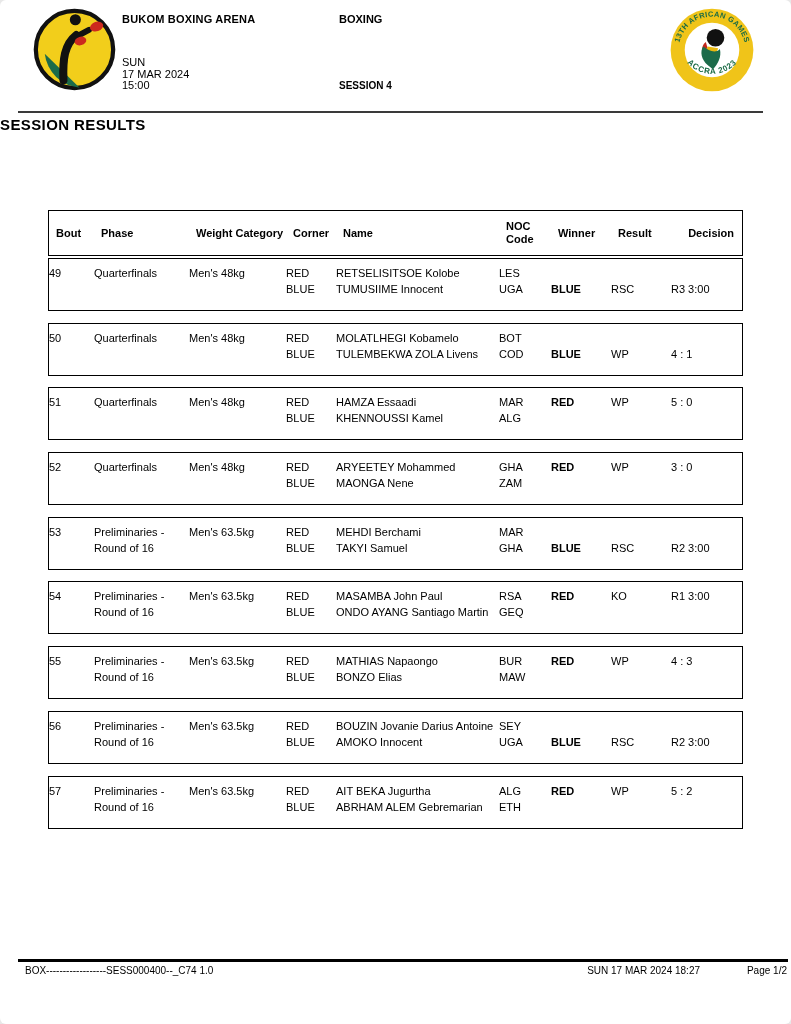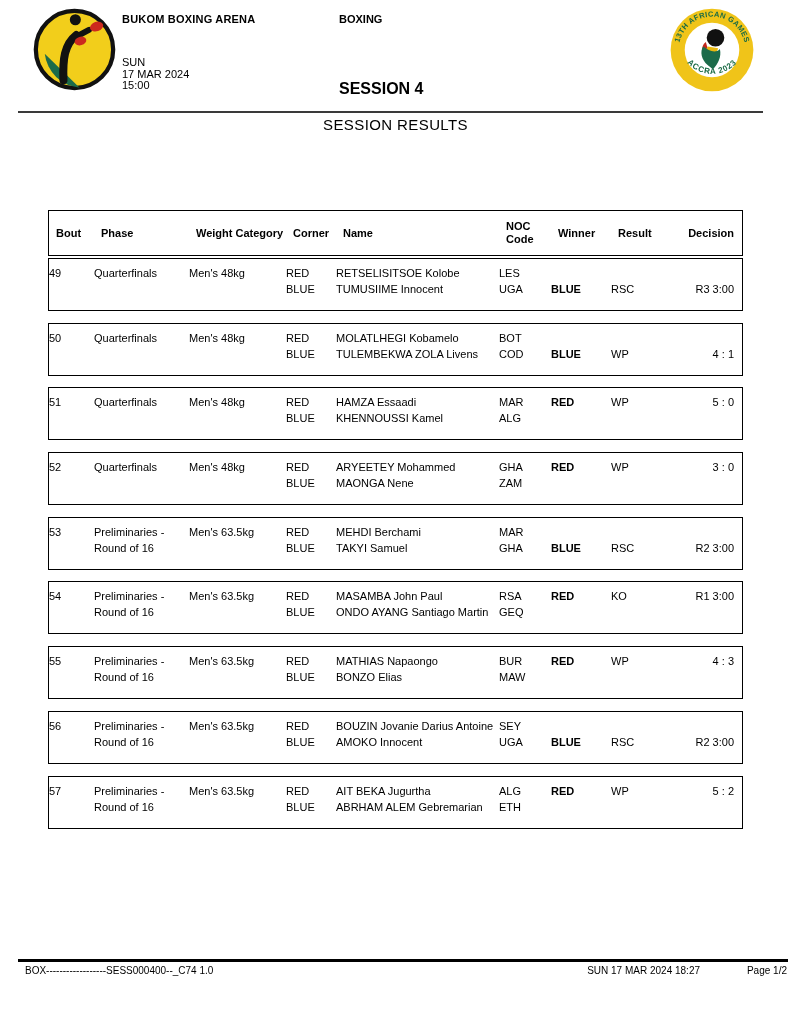--- a/index.html
+++ b/index.html
@@ -4,30 +4,31 @@
 <style>
   html,body{margin:0;padding:0;background:#e8e8e8;}
   .page{
     position:relative;
     width:791px;height:1024px;
     background:#ffffff;
     margin:0 auto;
     font-family:"Liberation Sans", sans-serif;
     color:#000;
     overflow:hidden;
+    border-radius:6px;
   }
   
   .logo-left{position:absolute;left:32px;top:7px;width:85px;height:85px;}
   .logo-right{position:absolute;left:668px;top:6px;width:88px;height:88px;}
   .venue{position:absolute;left:122px;top:13px;font-size:11px;font-weight:bold;letter-spacing:.2px;}
   .dateblock{position:absolute;left:122px;top:57px;font-size:11px;line-height:11.5px;}
   .sport{position:absolute;left:339px;top:13px;font-size:11px;font-weight:bold;}
-  .session{position:absolute;left:339px;top:80px;font-size:16px;font-weight:bold;}
+  .session{position:absolute;left:339px;top:80px;font-size:10px;font-weight:bold;}
   .header-rule{position:absolute;left:18px;right:28px;top:111px;height:2px;background:#3a3a3a;}
-  .doc-title{position:absolute;left:0;right:0;top:116px;text-align:center;font-size:15px;font-weight:normal;letter-spacing:.4px;}
+  .doc-title{position:absolute;left:0;right:0;top:116px;font-size:15px;font-weight:bold;letter-spacing:.4px;}
   
   .thead{
     position:absolute;left:48px;top:210px;width:695px;height:46px;
     border:1.5px solid #000;box-sizing:border-box;
     display:grid;
     grid-template-columns:45px 95px 97px 50px 163px 52px 60px 60px 1fr;
     align-items:center;
     padding-left:7px;
     font-size:11px;font-weight:bold;
   }
@@ -40,21 +41,21 @@
     margin-bottom:11.7px;
     padding-top:6px;
     font-size:11px;
   }
   .bout-line{
     display:grid;
     grid-template-columns:45px 95px 97px 50px 163px 52px 60px 60px 1fr;
     line-height:16px;
     white-space:nowrap;
   }
-  .bout-line .c-decision{text-align:right;padding-right:8px;}
+  .bout-line .c-decision{padding-right:8px;}
   .winner-cell{font-weight:bold;}
   
   .footer-rule{position:absolute;left:18px;right:3px;top:959px;height:2.6px;background:#000;}
   .footer-left{position:absolute;left:25px;top:965px;font-size:10px;}
   .footer-datetime{position:absolute;right:91px;top:965px;font-size:10px;}
   .footer-page{position:absolute;right:4px;top:965px;font-size:10px;}
 </style>
 </head>
 <body>
 

